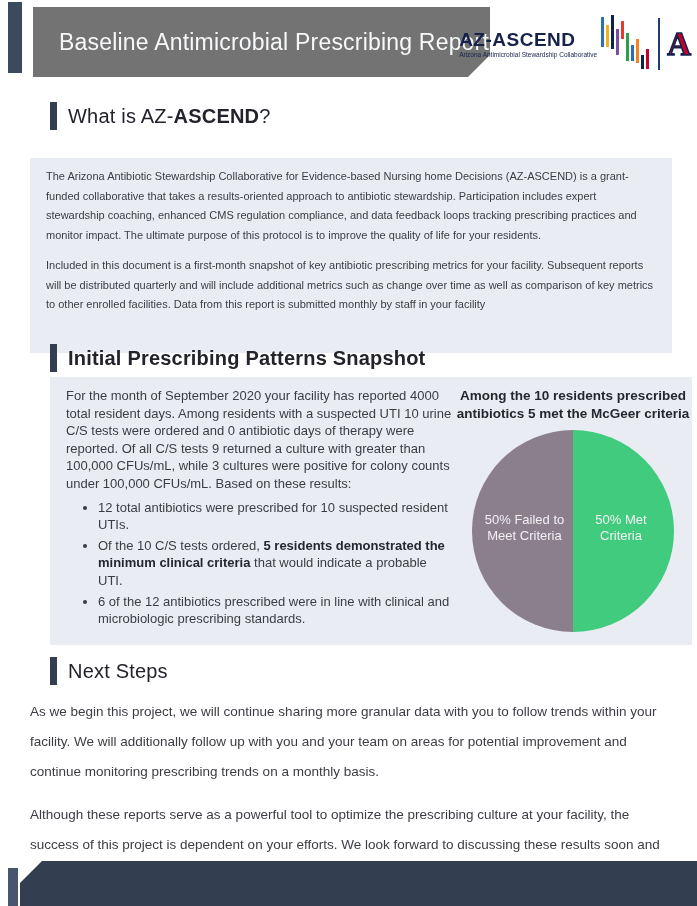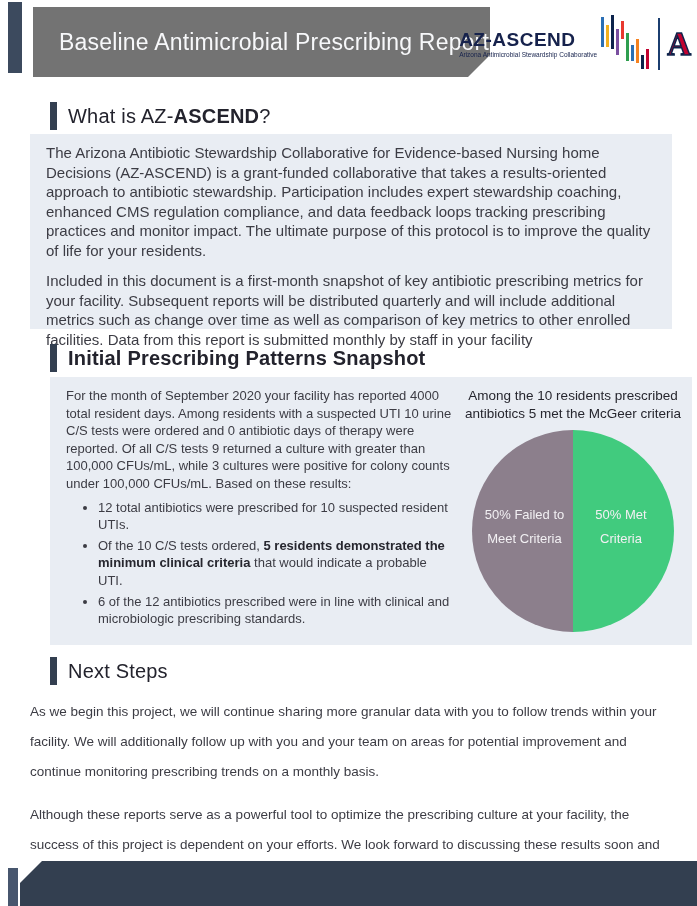--- a/index.html
+++ b/index.html
@@ -26,33 +26,33 @@
     font-family:"Liberation Serif", serif;font-weight:bold;font-size:33px;line-height:1;
     color:#c10230;-webkit-text-stroke:1.5px #0c234b;text-stroke:1.5px #0c234b;
   }
   
   .section-heading{position:absolute;left:30px;display:flex;align-items:center;padding-left:20px;}
   .accent-bar{width:7px;height:28px;background:#333f50;margin-right:11px;flex:0 0 auto;}
   .heading-text{font-size:20px;color:#23232d;letter-spacing:.2px;white-space:nowrap;}
   .heading-text b{font-weight:bold;}
   
   .panel{position:absolute;left:30px;width:642px;background:#e9edf3;box-sizing:border-box;}
-  #panel-what{top:134px;height:195px;padding:9px 16px;font-size:15px;line-height:19.5px;}
+  #panel-what{top:158px;height:195px;padding:9px 16px;font-size:11px;line-height:19.5px;}
   #panel-what p{margin:0 0 11px 0;}
   #panel-snapshot{top:377px;height:268px;padding:8px 12px 10px 16px;display:flex;margin-left:20px;}
   .snap-left{width:388px;flex:0 0 auto;font-size:13px;line-height:17.6px;}
   .snap-left p{margin:2px 0 6px 0;}
   .snap-left ul{margin:4px 0 0 0;padding-left:32px;}
   .snap-left li{margin-bottom:3px;}
   .snap-left b{color:#26262e;}
   .snap-right{flex:1;display:flex;flex-direction:column;align-items:center;}
-  .chart-title{font-weight:normal;font-size:13.5px;line-height:18px;color:#26262e;text-align:center;width:238px;margin-top:2px;}
+  .chart-title{font-weight:bold;font-size:13.5px;line-height:18px;color:#26262e;text-align:center;width:238px;margin-top:2px;}
   .pie-wrap{position:relative;width:202px;height:202px;margin-top:7px;}
   .pie{width:202px;height:202px;border-radius:50%;}
-  .pie-label{position:absolute;top:50%;transform:translateY(-58%);color:#f2f0f3;font-size:13px;line-height:24px;text-align:center;}
+  .pie-label{position:absolute;top:50%;transform:translateY(-58%);color:#f2f0f3;font-size:13px;line-height:16px;text-align:center;}
   .pie-label.left{left:5px;width:95px;}
   .pie-label.right{right:14px;width:78px;}
   
   .next-paras{position:absolute;left:30px;top:697px;width:642px;font-size:13.5px;line-height:30px;}
   .next-paras p{margin:0 0 13px 0;}
   
   .footer-stripe{position:absolute;left:8px;top:868px;width:10px;height:38px;background:#47566e;}
   .footer-bar{
     position:absolute;left:20px;top:861px;width:677px;height:45px;background:#333f50;
     clip-path:polygon(22px 0,100% 0,100% 100%,0 100%,0 22px);

